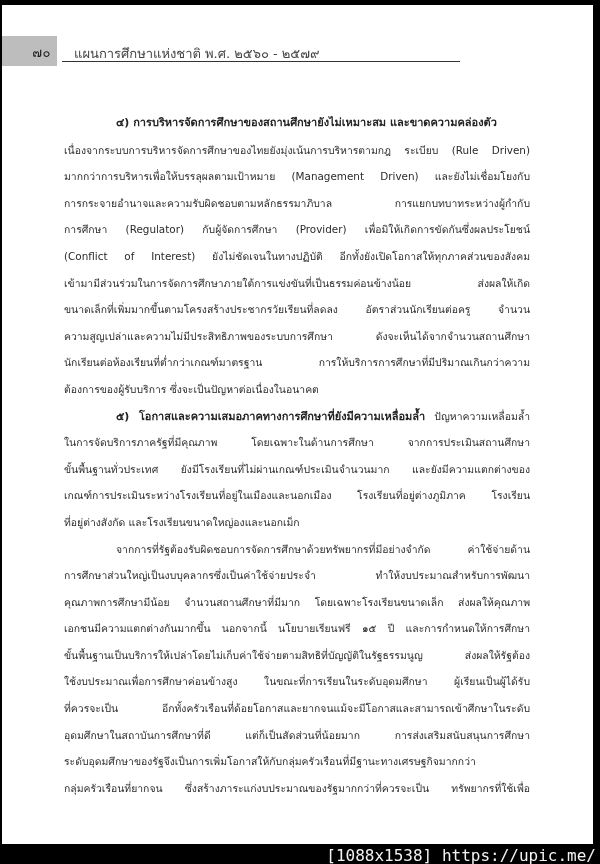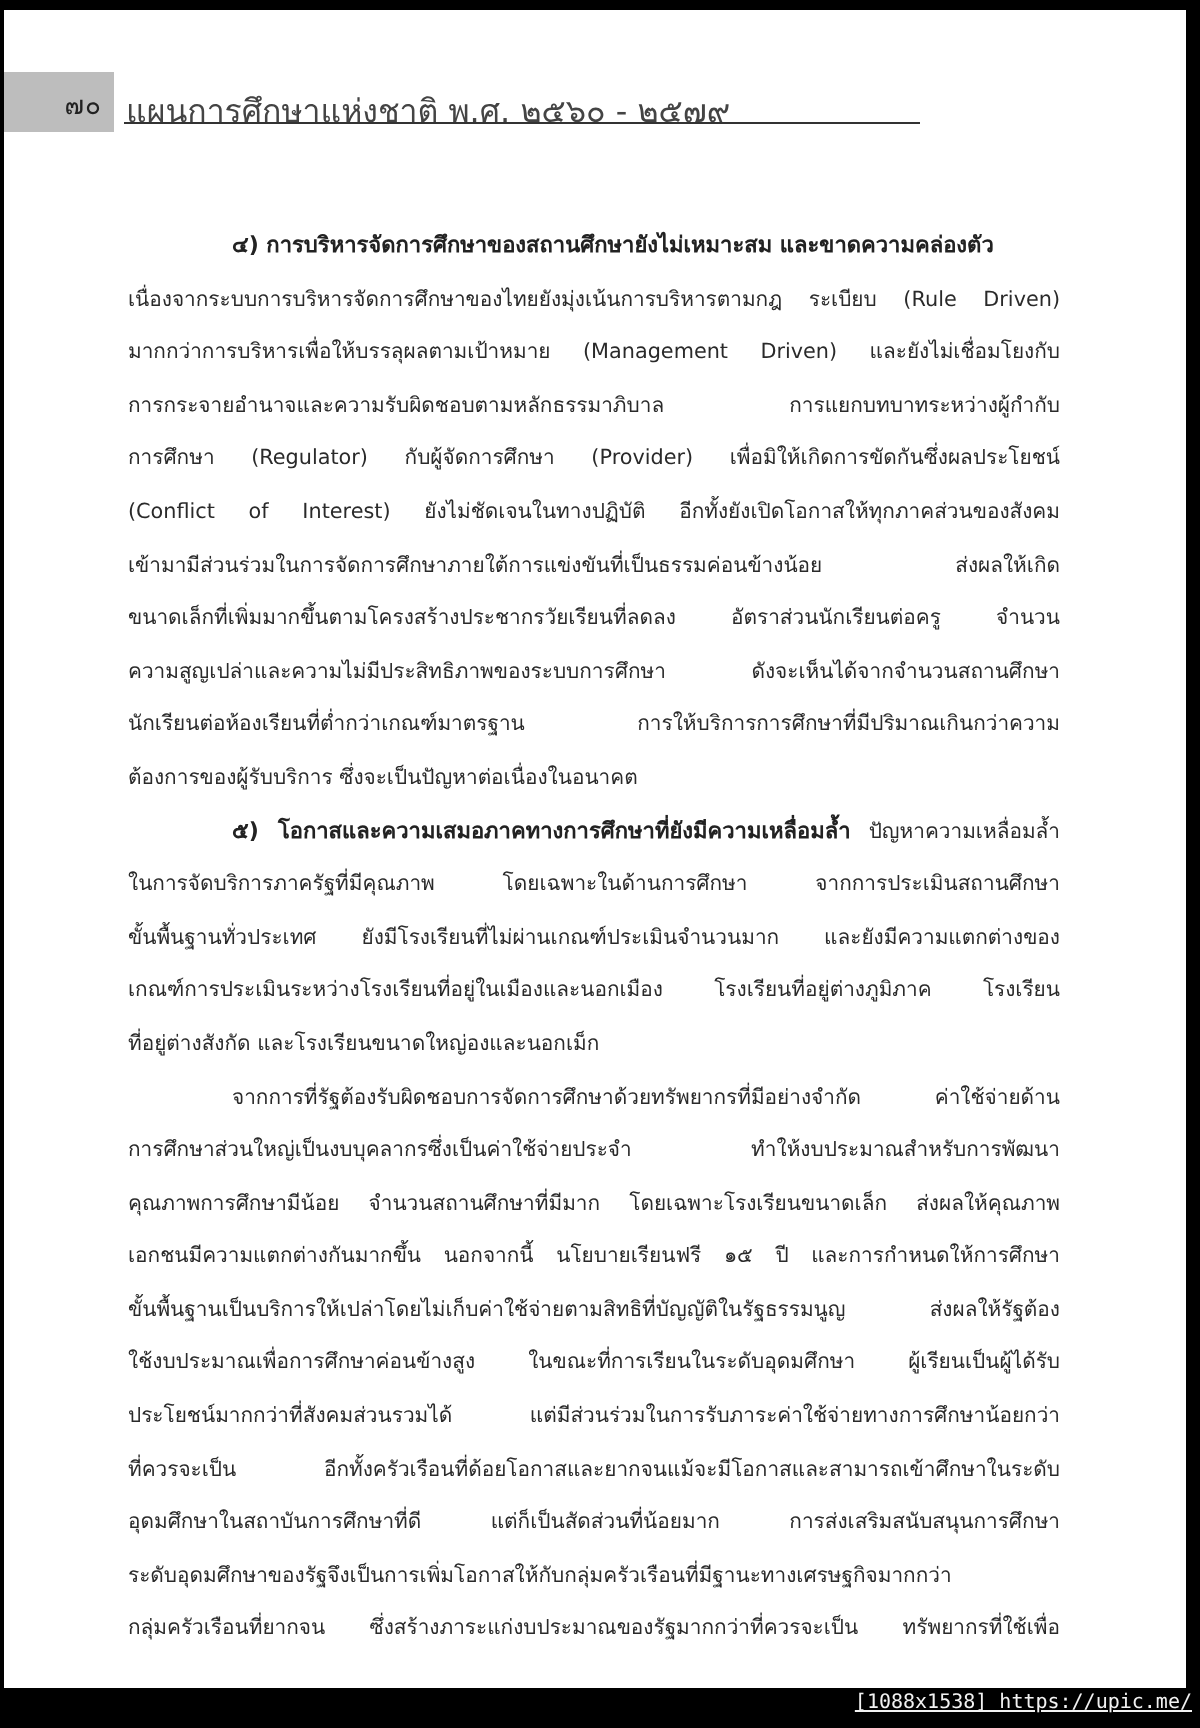--- a/index.html
+++ b/index.html
@@ -35,23 +35,23 @@
     position: absolute;
     right: 6px;
     top: 6px;
     font-size: 13px;
     font-weight: normal;
     color: #222;
     letter-spacing: 0.5px;
   }
   .running-head {
     position: absolute;
-    left: 61px;
+    left: 72px;
     top: 38px;
-    font-size: 16px;
+    font-size: 13px;
     color: #444;
     white-space: nowrap;
   }
   .header-rule {
     position: absolute;
     left: 60px;
     top: 56px;
     width: 398px;
     height: 1px;
     background: #333;
@@ -89,24 +89,23 @@
     top: 844px;
     width: 600px;
     height: 20px;
     background: #000;
   }
   .watermark {
     position: absolute;
     right: 4px;
     top: 2px;
     font-family: "DejaVu Sans Mono", "Liberation Mono", monospace;
-    font-size: 10px;
+    font-size: 16px;
     color: #f2f2f2;
     white-space: nowrap;
-    text-decoration: underline;
   }
 </style>
 </head>
 <body>
 
 <div class="page">
 
   <div class="header-tab">
     <span class="page-number">๗๐</span>
   </div>
@@ -132,21 +131,20 @@
     <div class="line">ขั้นพื้นฐานทั่วประเทศ ยังมีโรงเรียนที่ไม่ผ่านเกณฑ์ประเมินจำนวนมาก และยังมีความแตกต่างของ</div>
     <div class="line">เกณฑ์การประเมินระหว่างโรงเรียนที่อยู่ในเมืองและนอกเมือง โรงเรียนที่อยู่ต่างภูมิภาค โรงเรียน</div>
     <div class="line last">ที่อยู่ต่างสังกัด และโรงเรียนขนาดใหญ่องและนอกเม็ก</div>
 
     <div class="line indent">จากการที่รัฐต้องรับผิดชอบการจัดการศึกษาด้วยทรัพยากรที่มีอย่างจำกัด ค่าใช้จ่ายด้าน</div>
     <div class="line">การศึกษาส่วนใหญ่เป็นงบบุคลากรซึ่งเป็นค่าใช้จ่ายประจำ ทำให้งบประมาณสำหรับการพัฒนา</div>
     <div class="line">คุณภาพการศึกษามีน้อย จำนวนสถานศึกษาที่มีมาก โดยเฉพาะโรงเรียนขนาดเล็ก ส่งผลให้คุณภาพ</div>
     <div class="line">เอกชนมีความแตกต่างกันมากขึ้น นอกจากนี้ นโยบายเรียนฟรี ๑๕ ปี และการกำหนดให้การศึกษา</div>
     <div class="line">ขั้นพื้นฐานเป็นบริการให้เปล่าโดยไม่เก็บค่าใช้จ่ายตามสิทธิที่บัญญัติในรัฐธรรมนูญ ส่งผลให้รัฐต้อง</div>
     <div class="line">ใช้งบประมาณเพื่อการศึกษาค่อนข้างสูง ในขณะที่การเรียนในระดับอุดมศึกษา ผู้เรียนเป็นผู้ได้รับ</div>
-    <div class="line">ประโยชน์มากกว่าที่สังคมส่วนรวมได้ แต่มีส่วนร่วมในการรับภาระค่าใช้จ่ายทางการศึกษาน้อยกว่า</div>
     <div class="line">ที่ควรจะเป็น อีกทั้งครัวเรือนที่ด้อยโอกาสและยากจนแม้จะมีโอกาสและสามารถเข้าศึกษาในระดับ</div>
     <div class="line">อุดมศึกษาในสถาบันการศึกษาที่ดี แต่ก็เป็นสัดส่วนที่น้อยมาก การส่งเสริมสนับสนุนการศึกษา</div>
     <div class="line">ระดับอุดมศึกษาของรัฐจึงเป็นการเพิ่มโอกาสให้กับกลุ่มครัวเรือนที่มีฐานะทางเศรษฐกิจมากกว่า</div>
     <div class="line">กลุ่มครัวเรือนที่ยากจน ซึ่งสร้างภาระแก่งบประมาณของรัฐมากกว่าที่ควรจะเป็น ทรัพยากรที่ใช้เพื่อ</div>
 
   </div>
 </div>
 
 <div class="footer-bar">
   <span class="watermark">[1088x1538] https://upic.me/</span>

